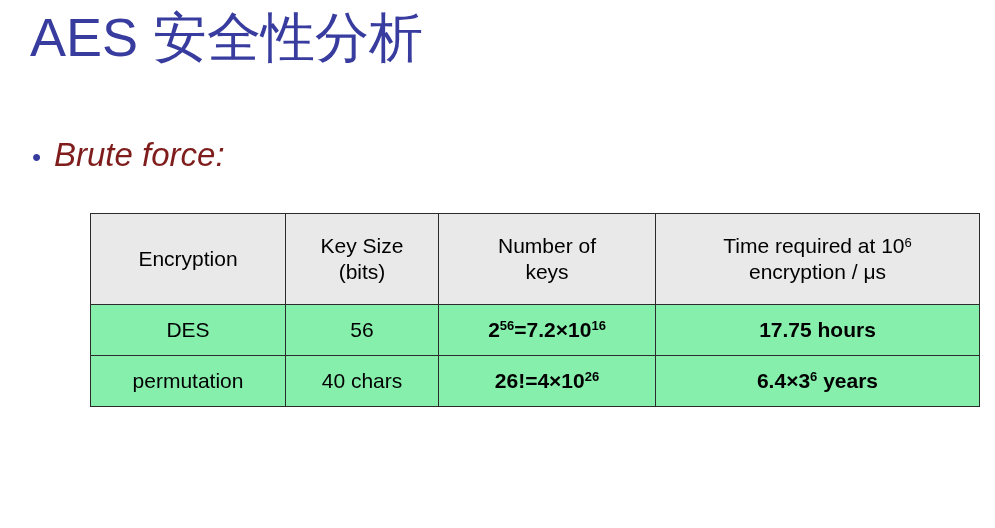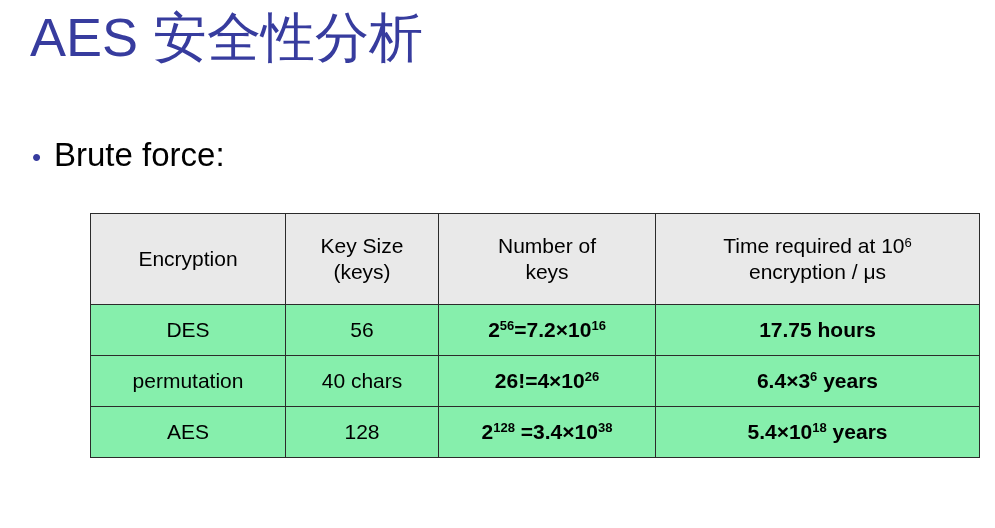--- a/index.html
+++ b/index.html
@@ -43,21 +43,22 @@
   }
   .bullet-dot {
     width: 22px;
     display: inline-block;
     font-size: 26px;
     line-height: 1;
     color: #373c9e;
   }
   .bullet-text {
     font-size: 33px;
-    color: #000000;
+    color: #7f1d1d;
+    font-style: italic;
   }
   table.brute-table {
     position: absolute;
     left: 83px;
     top: 213px;
     width: 889px;
     border-collapse: collapse;
     table-layout: fixed;
     color: #000000;
     margin-left: 7px;
@@ -114,21 +115,21 @@
         <col class="c3">
         <col class="c4">
     </colgroup>
     <thead>
       <tr>
         <th>
           <span class="hdr-line">Encryption</span>
         </th>
         <th>
           <span class="hdr-line">Key Size</span>
-          <span class="hdr-line">(keys)</span>
+          <span class="hdr-line">(bits)</span>
         </th>
         <th>
           <span class="hdr-line">Number of</span>
           <span class="hdr-line">keys</span>
         </th>
         <th>
           <span class="hdr-line"><span>Time required at 10</span><sup>6</sup></span>
           <span class="hdr-line">encryption / μs</span>
         </th>
       </tr>
@@ -147,26 +148,16 @@
       <tr>
         <td>permutation</td>
         <td>40 chars</td>
         <td>
             <span class="cellwrap"><span>26!=4×10</span><sup></sup><span></span><sup>26</sup></span>
           </td>
         <td>
             <span class="cellwrap"><span>6.4×3</span><sup>6</sup><span> years</span></span>
           </td>
       </tr>
-      <tr>
-        <td>AES</td>
-        <td>128</td>
-        <td>
-            <span class="cellwrap"><span>2</span><sup>128</sup><span> =3.4×10</span><sup>38</sup></span>
-          </td>
-        <td>
-            <span class="cellwrap"><span>5.4×10</span><sup>18</sup><span> years</span></span>
-          </td>
-      </tr>
     </tbody>
   </table>
 
 </div>
 
 </body></html>

